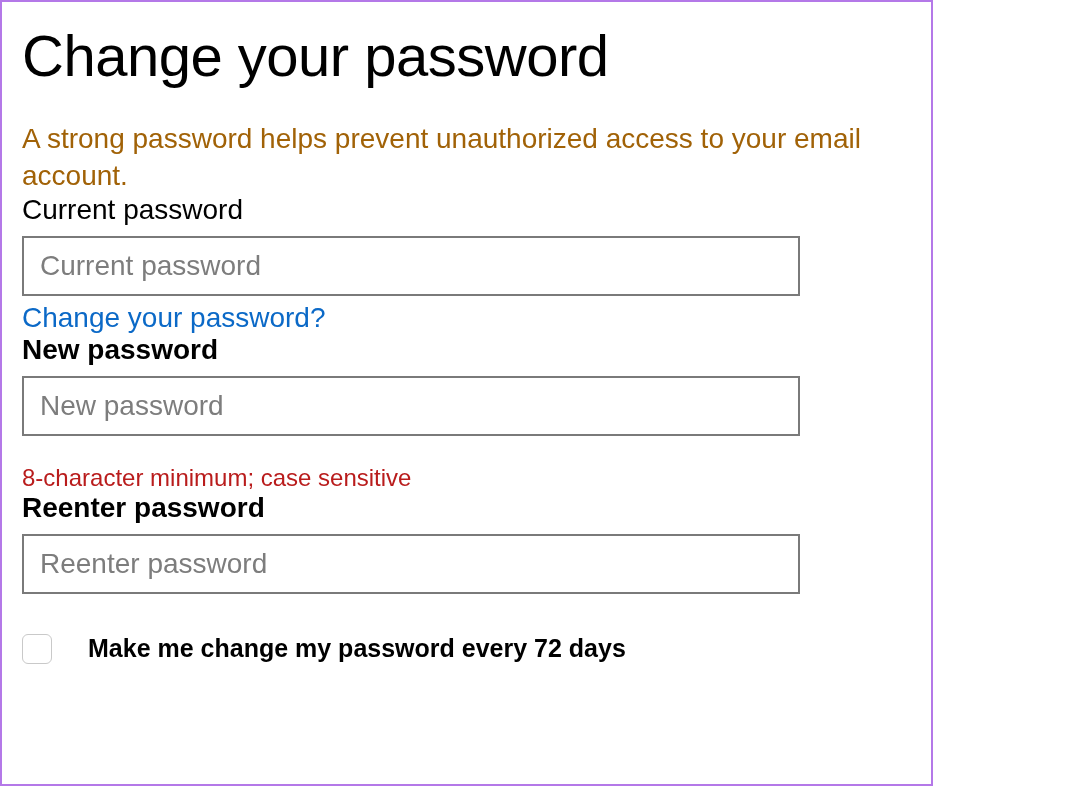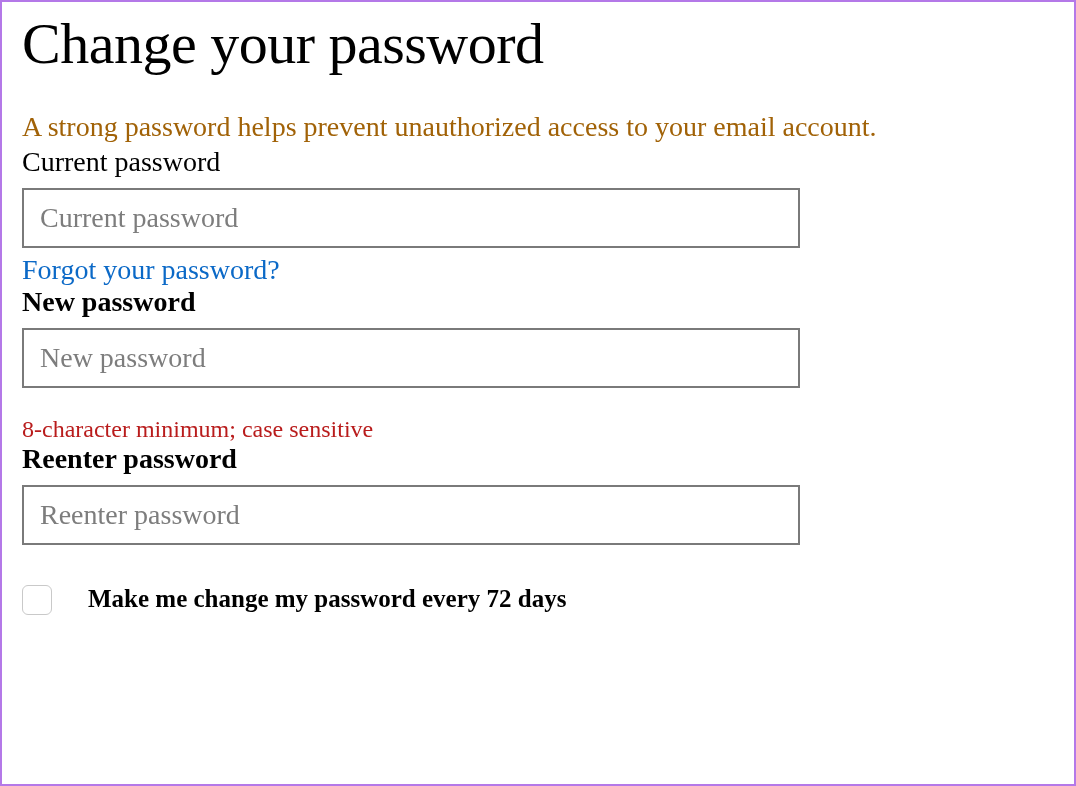--- a/index.html
+++ b/index.html
@@ -8,24 +8,23 @@
       padding: 0;
     }
     body {
       font-family: -apple-system, BlinkMacSystemFont, "Segoe UI", Helvetica, Arial, sans-serif;
       background: #fff;
       width: 1076px;
       height: 786px;
     }
     .container {
       border: 2px solid #b478e8;
-      width: 1076px;
+      width: 933px;
       height: 786px;
-      padding: 4px 20px 20px 20px;
-      font-family: Liberation Serif, serif;
+      padding: 16px 20px 20px 20px;
     }
     .page-title {
       font-size: 58px;
       font-weight: 300;
       color: #000;
       letter-spacing: -0.5px;
       margin-top: 0;
       line-height: 1.3;
     }
     .description {
@@ -100,21 +99,21 @@
 
 <div class="container">
 
   <h1 class="page-title">Change your password</h1>
 
   <p class="description">A strong password helps prevent unauthorized access to your email account.</p>
 
   <div class="field-group">
     <label class="field-label">Current password</label>
     <input type="password" class="text-input" placeholder="Current password" style="">
-    <a class="forgot-link">Forgot your password?</a>
+    <a class="forgot-link">Change your password?</a>
   </div>
 
   <div class="field-group">
     <label class="field-label bold">New password</label>
     <input type="password" class="text-input" placeholder="New password" style="">
   </div>
 
   <p class="hint">8-character minimum; case sensitive</p>
 
   <div class="field-group">

